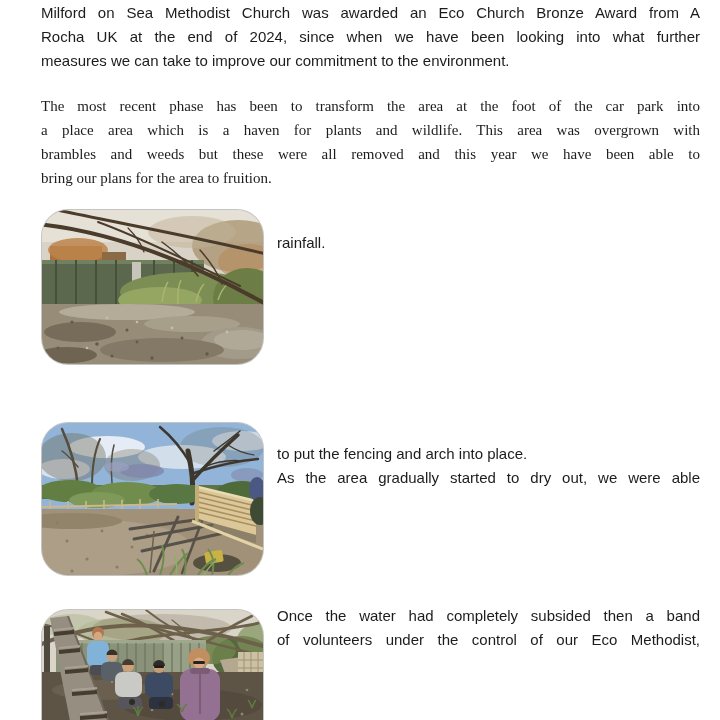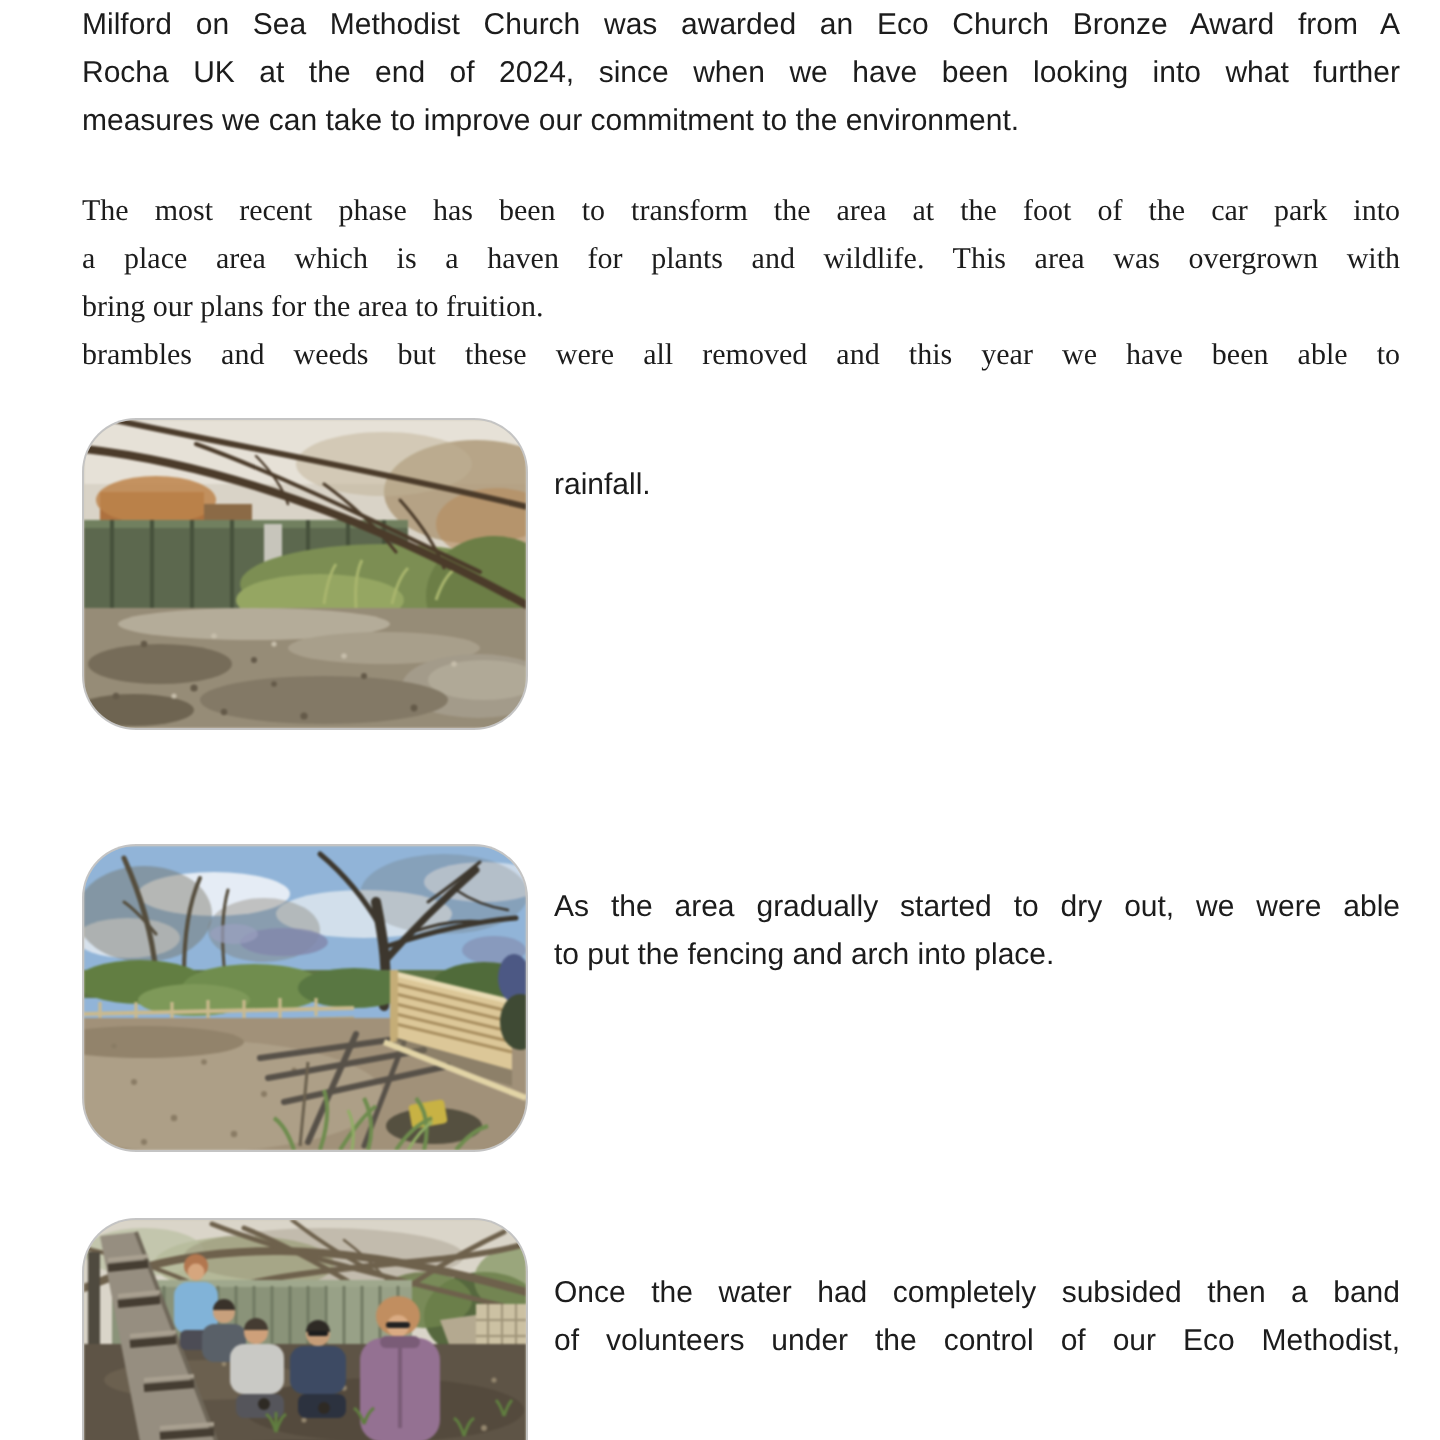--- a/index.html
+++ b/index.html
@@ -15,21 +15,21 @@
     background: #ffffff;
   }
   .para { position: absolute; }
   .ln  { text-align: justify; text-align-last: justify; }
   .ln.last { text-align: right; text-align-last: left; }
 
   #para1 { left: 41px; top: 1px;  width: 659px; }
   #para2 { left: 41px; top: 94px; width: 659px; font-family: Liberation Serif, serif; }
   #cap1  { left: 277px; top: 231px; width: 423px; }
   #cap2  { left: 277px; top: 442px; width: 423px; }
-  #cap3  { left: 277px; top: 635px; width: 423px; }
+  #cap3  { left: 277px; top: 604px; width: 423px; }
 
   figure.photo {
     position: absolute; margin: 0; width: 221px;
     border-radius: 26px; overflow: hidden;
     box-shadow: 0 0 0 1px rgba(125,125,125,0.45);
     background: #cfc9bc;
   }
   #photo1 { left: 42px; top: 210px; height: 154px; }
   #photo2 { left: 42px; top: 423px; height: 152px; }
   #photo3 { left: 42px; top: 610px; height: 152px; }
@@ -42,22 +42,22 @@
 
   <div class="para" id="para1">
     <div class="ln">Milford on Sea Methodist Church was awarded an Eco Church Bronze Award from A</div>
     <div class="ln">Rocha UK at the end of 2024, since when we have been looking into what further</div>
     <div class="ln last">measures we can take to improve our commitment to the environment.</div>
   </div>
 
   <div class="para" id="para2">
     <div class="ln">The most recent phase has been to transform the area at the foot of the car park into</div>
     <div class="ln">a place area which is a haven for plants and wildlife. This area was overgrown with</div>
+    <div class="ln">brambles and weeds but these were all removed and this year we have been able to</div>
     <div class="ln last">bring our plans for the area to fruition.</div>
-    <div class="ln">brambles and weeds but these were all removed and this year we have been able to</div>
   </div>
 
   <figure class="photo" id="photo1" role="img" aria-label="Flooded muddy area at the end of the car park with a dark green fence, reeds and overhanging bare winter branches">
     <svg viewBox="0 0 221 154" preserveAspectRatio="none">
       <rect width="221" height="154" fill="#d9d3c6"></rect>
       <rect width="221" height="32" fill="#e6e1d6"></rect>
       <g>
         <ellipse cx="196" cy="36" rx="46" ry="26" fill="#ad9672" opacity="0.8"></ellipse>
         <ellipse cx="206" cy="52" rx="30" ry="18" fill="#b58a5a" opacity="0.6"></ellipse>
         <ellipse cx="150" cy="22" rx="44" ry="16" fill="#c0b193" opacity="0.5"></ellipse>
@@ -247,22 +247,22 @@
         </g>
         <g stroke="#8fae62" stroke-width="1.5" fill="none">
           <path d="M134,152 q2,-12 -2,-20"></path>
             <path d="M162,152 q6,-10 12,-14"></path>
         </g>
       </g>
     </svg>
   </figure>
 
   <div class="para" id="cap2">
+    <div class="ln last">to put the fencing and arch into place.</div>
     <div class="ln">As the area gradually started to dry out, we were able</div>
-    <div class="ln last">to put the fencing and arch into place.</div>
   </div>
 
   <figure class="photo" id="photo3" role="img" aria-label="Band of five volunteers kneeling and planting in the garden beside a wooden walkway beneath overhanging branches">
     <svg viewBox="0 0 221 152" preserveAspectRatio="none">
       <rect width="221" height="152" fill="#dad5c8"></rect>
       <g>
         <ellipse cx="80" cy="22" rx="45" ry="14" fill="#aab089" opacity="0.8"></ellipse>
         <ellipse cx="30" cy="16" rx="30" ry="12" fill="#b9bfa0" opacity="0.7"></ellipse>
         <ellipse cx="200" cy="48" rx="30" ry="22" fill="#55683c"></ellipse>
         <ellipse cx="170" cy="40" rx="24" ry="14" fill="#6d8249" opacity="0.9"></ellipse>

